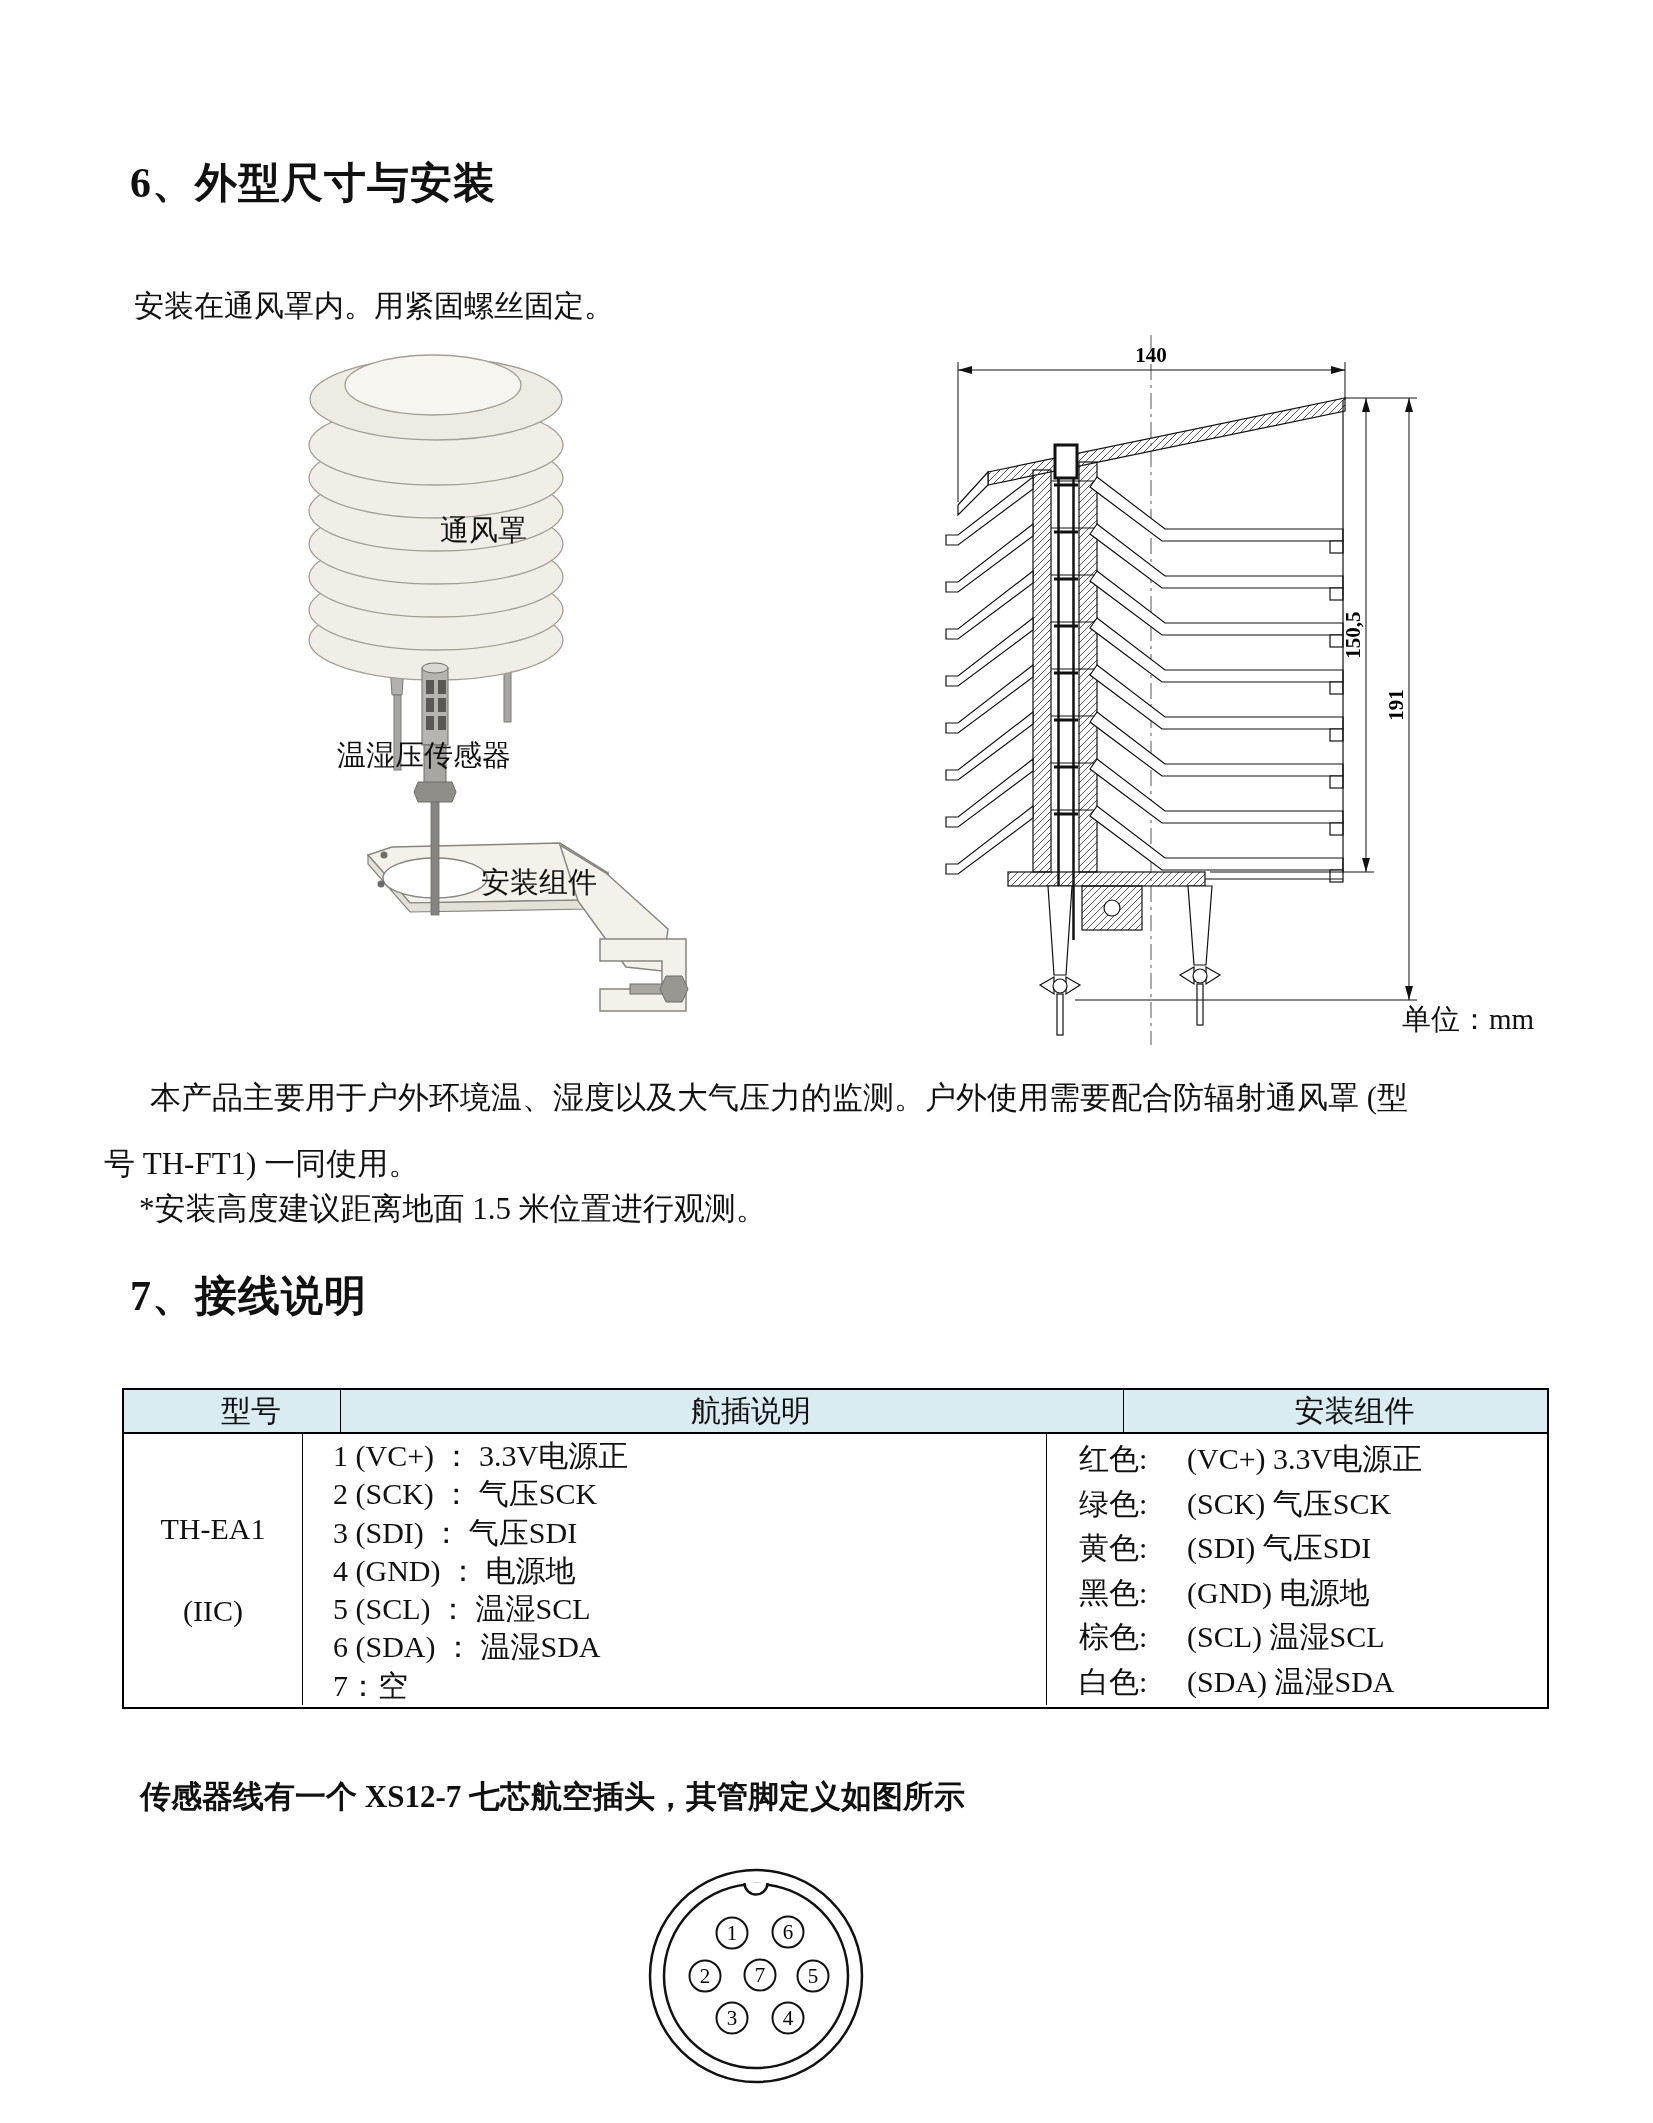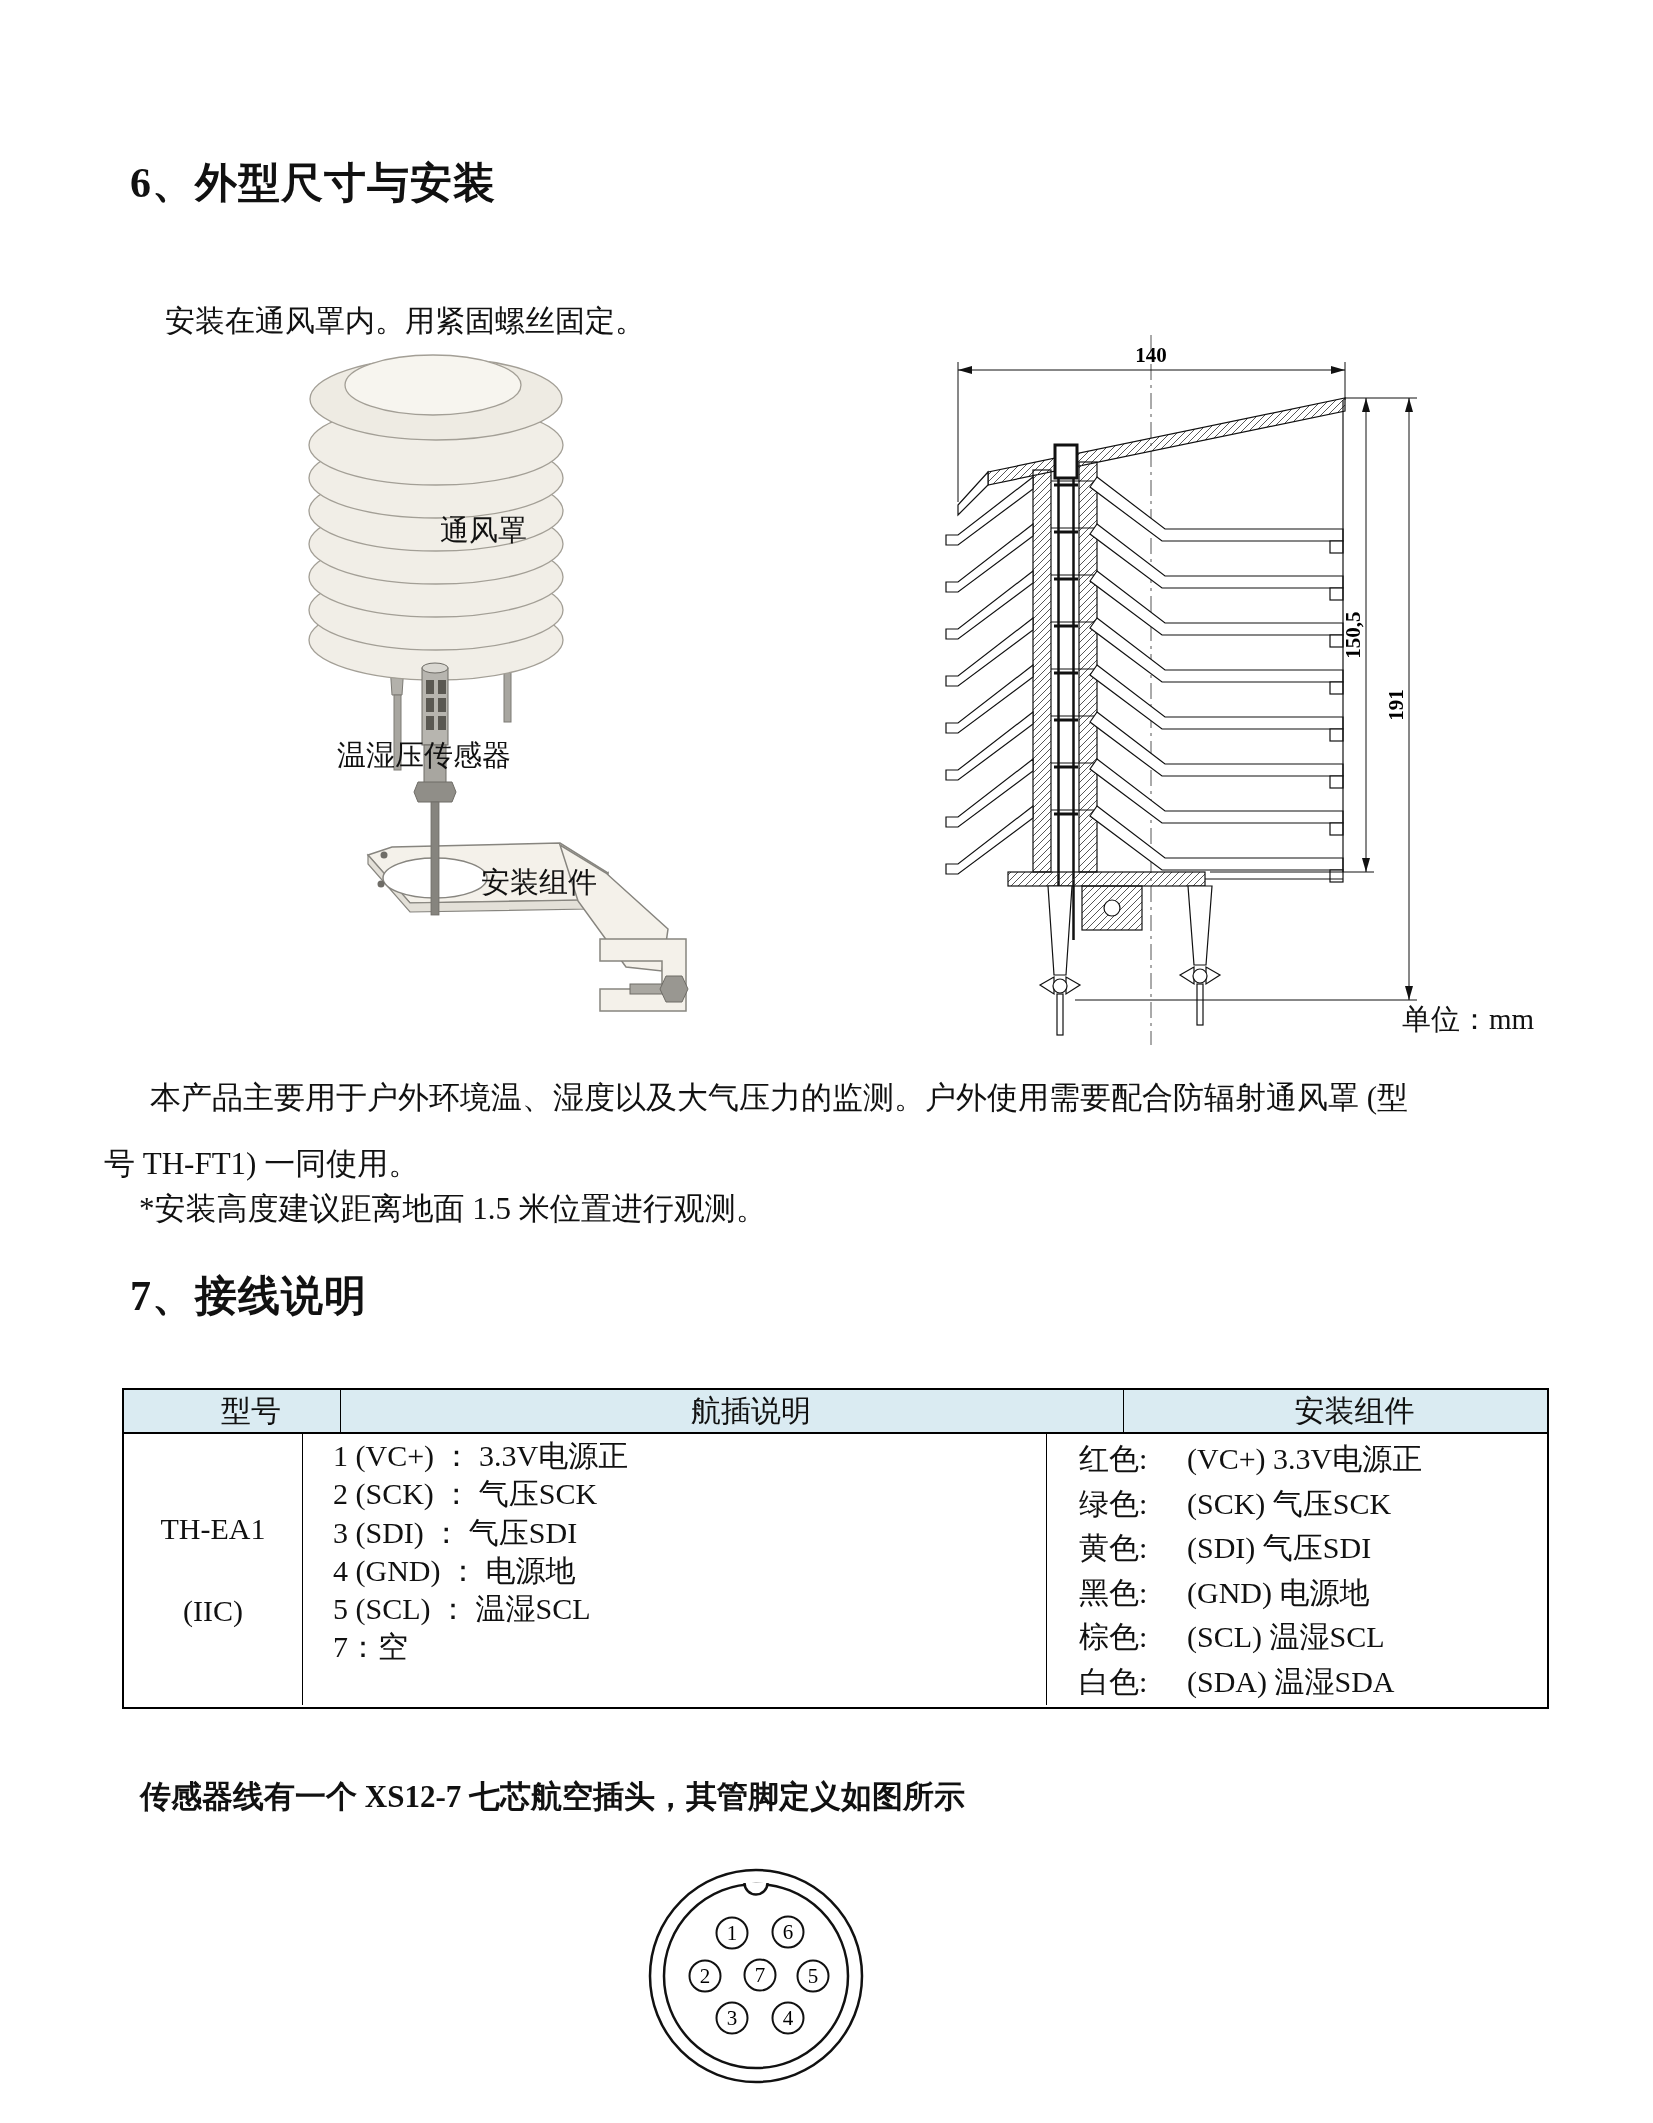--- a/index.html
+++ b/index.html
@@ -44,21 +44,21 @@
   .dim-txt{font-size:21px;font-weight:bold;}
   .pin-num{font-size:21px;}
 </style>
 </head>
 <body>
 
 <div class="page">
 
   <div class="abs h1" style="left:130px;top:155px;">6、外型尺寸与安装</div>
 
-  <div class="abs body-text" style="left:165px;top:286px;margin-top:15px;">安装在通风罩内。用紧固螺丝固定。</div>
+  <div class="abs body-text" style="left:134px;top:286px;">安装在通风罩内。用紧固螺丝固定。</div>
 
   <svg class="abs" style="left:210px;top:335px;" width="520" height="700" viewBox="0 0 520 700">
     <g>
       <polygon points="178,300 196,300 192,360 182,360" fill="#b3b1ab" stroke="#7c7a74" stroke-width="1"></polygon>
       <rect x="184" y="360" width="7" height="75" fill="#a8a6a0" stroke="#7c7a74" stroke-width="1"></rect>
       <polygon points="287,300 307,300 302,335 292,335" fill="#b3b1ab" stroke="#7c7a74" stroke-width="1"></polygon>
       <rect x="294" y="335" width="7" height="52" fill="#a8a6a0" stroke="#7c7a74" stroke-width="1"></rect>
     </g>
     <g id="shield-plates">
         <ellipse cx="226" cy="305" rx="127" ry="40" fill="#f1eee7" stroke="#a39f96" stroke-width="1.3"></ellipse>
@@ -231,20 +231,21 @@
       <div class="c1">
         <div>TH-EA1</div>
         <div>(IIC)</div>
       </div>
       <div class="c2">
         <div class="pin-line">1 (VC+) ： 3.3V电源正</div>
         <div class="pin-line">2 (SCK) ： 气压SCK</div>
         <div class="pin-line">3 (SDI) ： 气压SDI</div>
         <div class="pin-line">4 (GND) ： 电源地</div>
         <div class="pin-line">5 (SCL) ： 温湿SCL</div>
+        <div class="pin-line">6 (SDA) ： 温湿SDA</div>
         <div class="pin-line">7：空</div>
       </div>
       <div class="c3">
         <div class="wire-line">
           <span class="wl">红色:</span>
           <span>(VC+) 3.3V电源正</span>
         </div>
         <div class="wire-line">
           <span class="wl">绿色:</span>
           <span>(SCK) 气压SCK</span>

